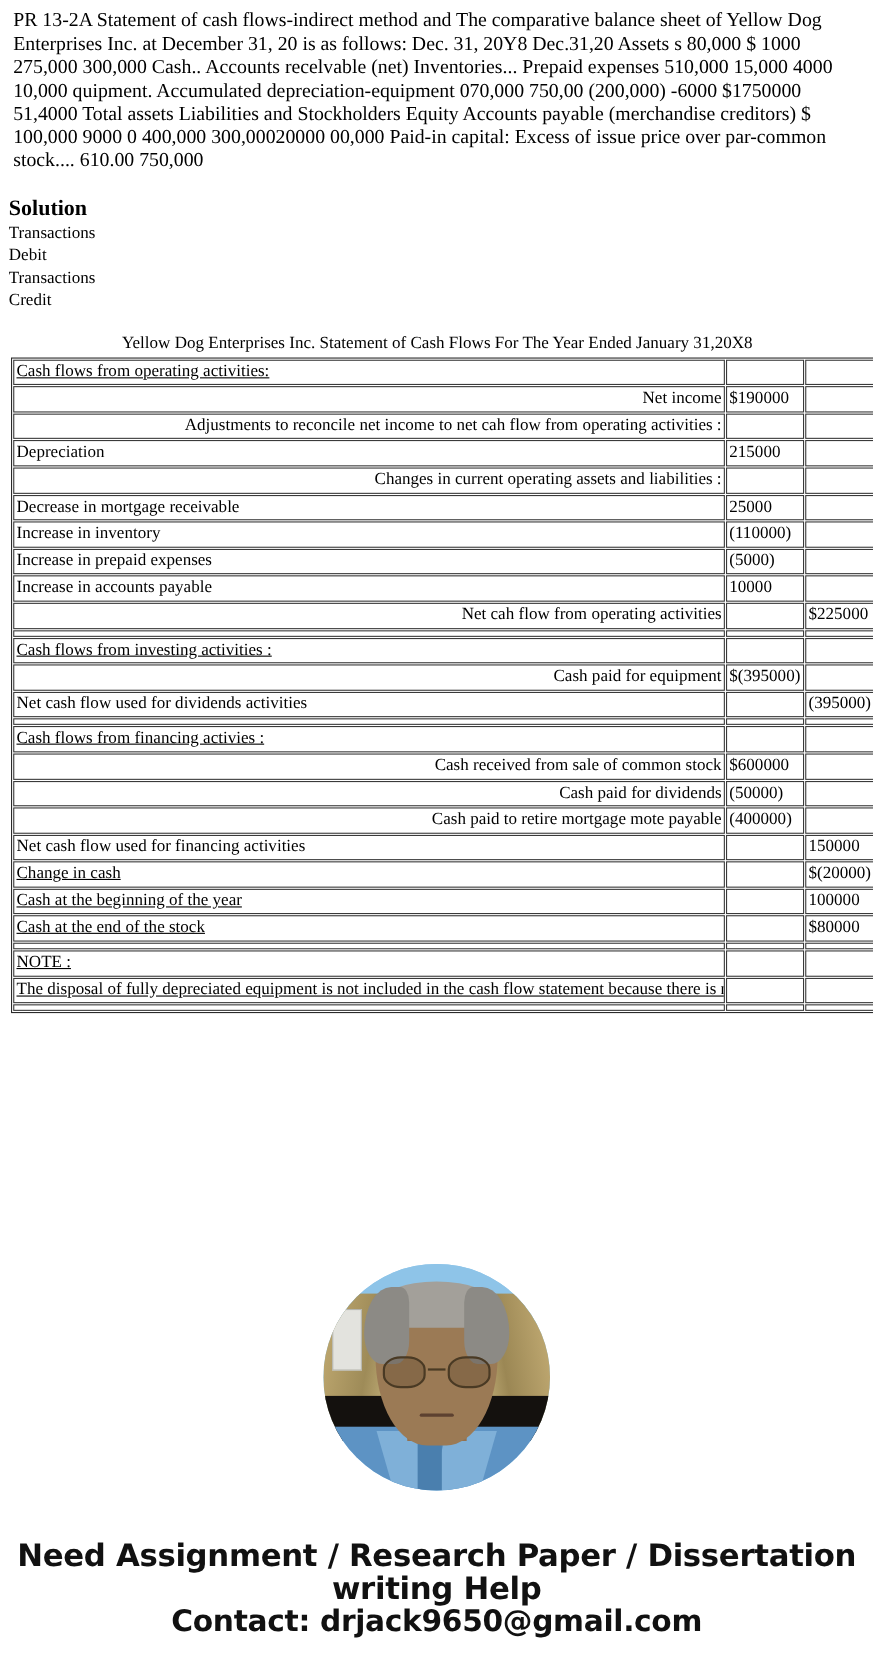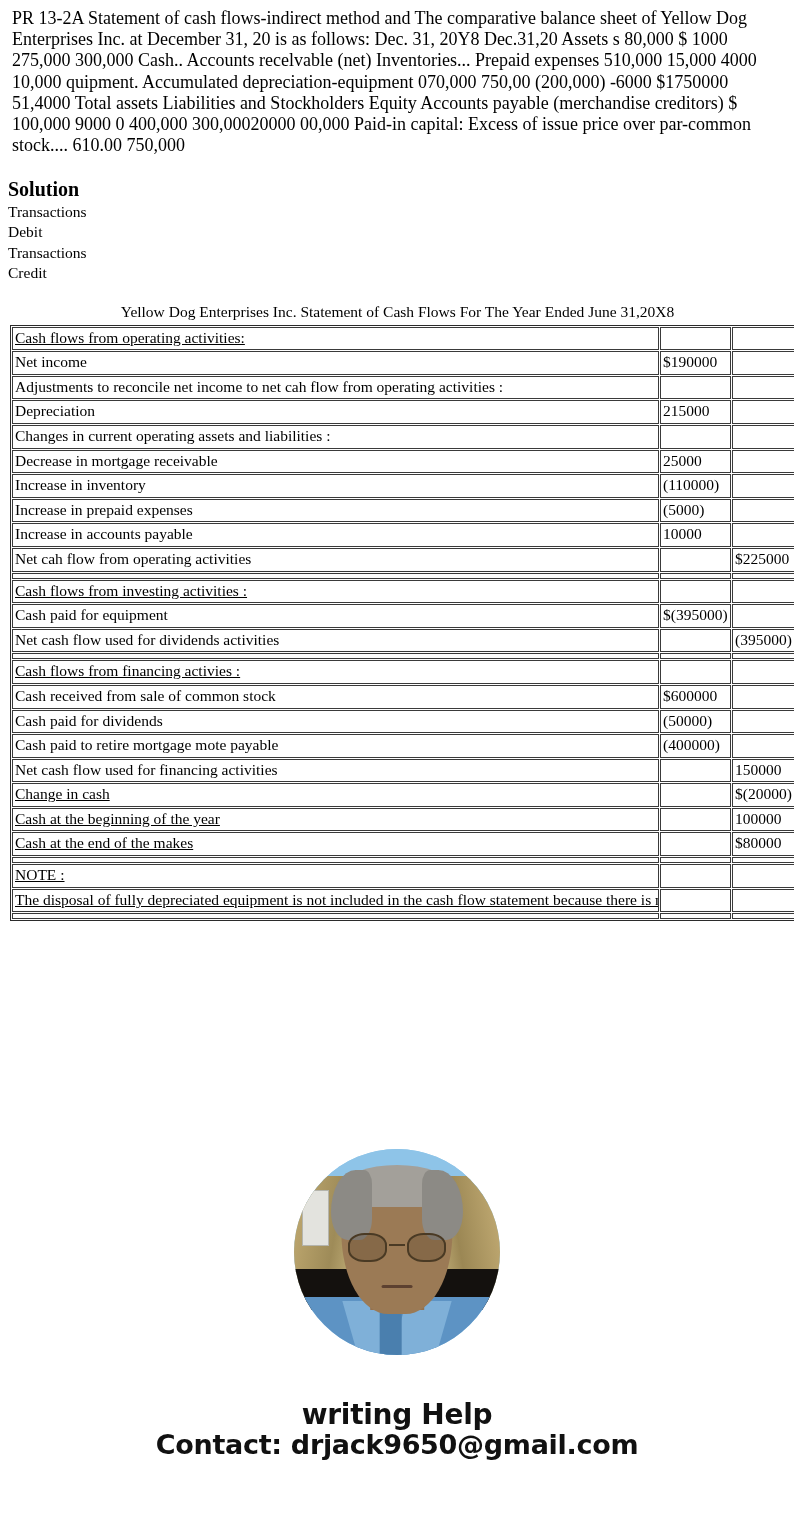--- a/index.html
+++ b/index.html
@@ -65,21 +65,21 @@
     vertical-align: top;
     background: #ffffff;
     overflow: hidden;
     white-space: nowrap;
   }
   td.c-label { width: 641px; }
   td.c-amt1  { width: 65px; }
   td.c-amt2  { width: 65px; }
 
   .ind0 { padding-left: 2px; text-decoration: underline; }
-  .ind1 { padding-left: 18px; }
+  .ind1 { padding-left: 18px; text-align: right; }
   .ind2 { padding-left: 30px; }
 
   tr.spacer td {
     height: 4px;
     padding: 0;
     font-size: 1px;
     line-height: 1px;
   }
 
   td.note-body {
@@ -212,21 +212,21 @@
 <p class="problem">PR 13-2A Statement of cash flows-indirect method and The comparative balance sheet of Yellow Dog Enterprises Inc. at December 31, 20 is as follows: Dec. 31, 20Y8 Dec.31,20 Assets s 80,000 $ 1000 275,000 300,000 Cash.. Accounts recelvable (net) Inventories... Prepaid expenses 510,000 15,000 4000 10,000 quipment. Accumulated depreciation-equipment 070,000 750,00 (200,000) -6000 $1750000 51,4000 Total assets Liabilities and Stockholders Equity Accounts payable (merchandise creditors) $ 100,000 9000 0 400,000 300,00020000 00,000 Paid-in capital: Excess of issue price over par-common stock.... 610.00 750,000</p>
 
 <h2 class="solution-heading">Solution</h2>
 
 <p class="label-line">Transactions</p>
 <p class="label-line">Debit</p>
 <p class="label-line">Transactions</p>
 <p class="label-line">Credit</p>
 
 <div class="table-wrap">
-  <div class="stmt-caption">Yellow Dog Enterprises Inc. Statement of Cash Flows For The Year Ended June 31,20X8</div>
+  <div class="stmt-caption">Yellow Dog Enterprises Inc. Statement of Cash Flows For The Year Ended January 31,20X8</div>
   <table class="stmt">
     <tbody id="stmt-body">
         <tr>
           <td class="c-label ind0">Cash flows from operating activities:</td>
           <td class="c-amt1"></td>
           <td class="c-amt2"></td>
         </tr>
         <tr>
           <td class="c-label ind1">Net income</td>
           <td class="c-amt1">$190000</td>
@@ -326,21 +326,21 @@
           <td class="c-label ind0">Change in cash</td>
           <td class="c-amt1"></td>
           <td class="c-amt2">$(20000)</td>
         </tr>
         <tr>
           <td class="c-label ind0">Cash at the beginning of the year</td>
           <td class="c-amt1"></td>
           <td class="c-amt2">100000</td>
         </tr>
         <tr>
-          <td class="c-label ind0">Cash at the end of the makes</td>
+          <td class="c-label ind0">Cash at the end of the stock</td>
           <td class="c-amt1"></td>
           <td class="c-amt2">$80000</td>
         </tr>
         <tr class="spacer">
           <td class="c-label"></td>
           <td class="c-amt1"></td>
           <td class="c-amt2"></td>
         </tr>
         <tr>
           <td class="c-label ind0">NOTE :</td>
@@ -378,15 +378,16 @@
     <div class="av-hairL"></div>
     <div class="av-hairR"></div>
     <div class="av-glassL"></div>
     <div class="av-glassR"></div>
     <div class="av-bridge"></div>
     <div class="av-mouth"></div>
   </div>
 </div>
 
 <div class="footer-text">
+  <span class="footer-line1">Need Assignment / Research Paper / Dissertation</span>
   <span class="footer-line2">writing Help</span>
   <span class="footer-line3">Contact: drjack9650@gmail.com</span>
 </div>
 
 </body></html>

